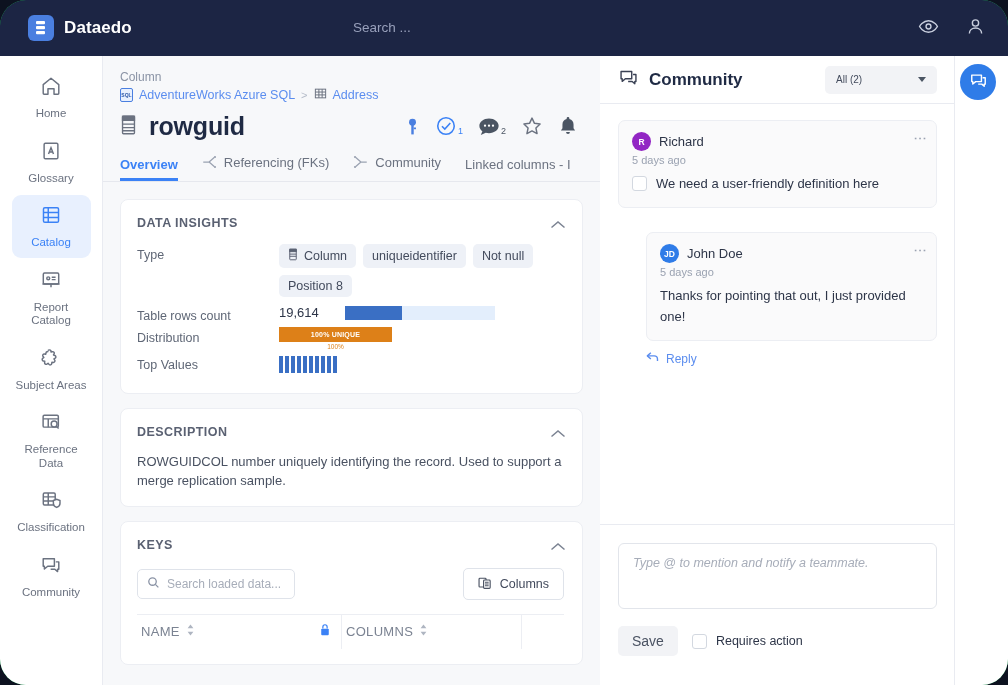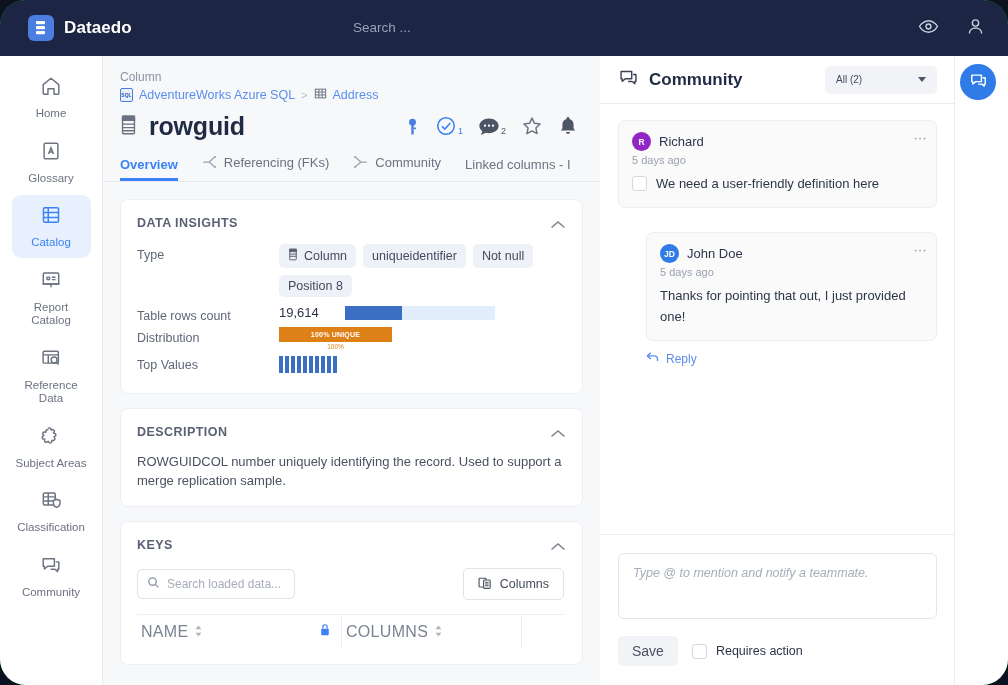--- a/index.html
+++ b/index.html
@@ -168,21 +168,21 @@
   .cols-btn {
     height: 32px; border: 1px solid #dfe3ea; border-radius: 5px; background: #fff;
     display: flex; align-items: center; gap: 8px; padding: 0 14px;
     font-size: 12.5px; color: #434b5d; cursor: pointer;
     font-family: "Liberation Sans", sans-serif;
   }
   .keys-table-head {
     border-top: 1px solid #eceef3; display: flex; align-items: center; height: 34px;
   }
   .kth {
-    font-size: 16px; color: #7b8392; letter-spacing: .3px;
+    font-size: 13px; color: #7b8392; letter-spacing: .3px;
     display: flex; align-items: center; gap: 6px; height: 34px;
     border-right: 1px solid #eceef3; padding-left: 4px;
   }
   .kth.c1 { width: 205px; justify-content: space-between; padding-right: 10px; }
   .kth.c2 { width: 180px; }
   .sort-ic { color: #aeb5c1; display: block; }
 
   
   .community {
     position: absolute; top: 56px; right: 0; width: 408px; bottom: 0;
@@ -228,21 +228,21 @@
   .c-body { font-size: 13px; color: #2d3548; line-height: 21px; display: flex; gap: 9px; align-items: flex-start; }
   .cbx {
     width: 15px; height: 15px; border: 1px solid #d3d8e0; border-radius: 3px;
     background: #fff; flex: none; margin-top: 3px; cursor: pointer;
   }
   .reply {
     display: flex; align-items: center; gap: 7px; margin-left: 28px;
     font-size: 12px; color: #5b8def; cursor: pointer;
   }
   .comm-footer {
-    position: absolute; left: 0; bottom: 1px; width: 355px;
+    position: absolute; left: 0; bottom: 11px; width: 355px;
     border-top: 1px solid #e9ebf1; padding: 18px;
   }
   .comm-input {
     width: 100%; height: 66px; border: 1px solid #e2e5eb; border-radius: 6px;
     padding: 12px 14px; font-size: 12.5px; color: #9aa2b1; font-style: italic;
     resize: none; outline: none; font-family: "Liberation Sans", sans-serif;
   }
   .comm-input::placeholder { color: #a7adb9; font-style: italic; }
   .comm-actions { display: flex; align-items: center; gap: 14px; margin-top: 13px; }
   .save-btn {
@@ -327,39 +327,39 @@
           <circle cx="9" cy="10.2" r="1.6"></circle>
           <path d="M12.8 8.9h4.2M12.8 11.6h4.2"></path>
         </svg>
       </span>
       <span class="nav-label">Report
 Catalog</span>
     </div>
 
     <div class="nav-item">
       <span class="nav-ic">
+        <svg width="22" height="22" viewBox="0 0 24 24" fill="none" stroke="currentColor" stroke-width="1.6" stroke-linejoin="round">
+          <path d="M8.6 3.9c.7-1 2.6-1 3.3 0l.1 1.6 1.6-.4c1.2-.3 2.4 1.1 1.9 2.2l-.8 1.4 1.6.5c1.2.4 1.4 2.3.3 3l-1.4.8.9 1.4c.7 1-.3 2.6-1.5 2.5l-1.6-.2-.3 1.6c-.2 1.2-2.1 1.7-2.9.7l-1-1.3-1.3 1c-1 .7-2.6-.3-2.5-1.5l.2-1.6-1.6-.3c-1.2-.2-1.7-2.1-.7-2.9l1.3-1-1-1.3c-.7-1 .3-2.6 1.5-2.5l1.6.2.3-1.6c.2-1.1 1.8-1.5 2.6-.8"></path>
+        </svg>
+      </span>
+      <span class="nav-label">Subject
+Areas</span>
+    </div>
+
+    <div class="nav-item">
+      <span class="nav-ic">
         <svg width="22" height="22" viewBox="0 0 24 24" fill="none" stroke="currentColor" stroke-width="1.6">
           <rect x="3.4" y="4.6" width="16.6" height="13" rx="1.3"></rect>
           <path d="M3.4 8.6h16.6M9 8.6v9"></path>
           <circle cx="15.4" cy="14.2" r="3.2" fill="#fff"></circle>
           <path d="M17.8 16.6 20.3 19"></path>
         </svg>
       </span>
       <span class="nav-label">Reference
 Data</span>
-    </div>
-
-    <div class="nav-item">
-      <span class="nav-ic">
-        <svg width="22" height="22" viewBox="0 0 24 24" fill="none" stroke="currentColor" stroke-width="1.6" stroke-linejoin="round">
-          <path d="M8.6 3.9c.7-1 2.6-1 3.3 0l.1 1.6 1.6-.4c1.2-.3 2.4 1.1 1.9 2.2l-.8 1.4 1.6.5c1.2.4 1.4 2.3.3 3l-1.4.8.9 1.4c.7 1-.3 2.6-1.5 2.5l-1.6-.2-.3 1.6c-.2 1.2-2.1 1.7-2.9.7l-1-1.3-1.3 1c-1 .7-2.6-.3-2.5-1.5l.2-1.6-1.6-.3c-1.2-.2-1.7-2.1-.7-2.9l1.3-1-1-1.3c-.7-1 .3-2.6 1.5-2.5l1.6.2.3-1.6c.2-1.1 1.8-1.5 2.6-.8"></path>
-        </svg>
-      </span>
-      <span class="nav-label">Subject
-Areas</span>
     </div>
 
     <div class="nav-item">
       <span class="nav-ic">
         <svg width="22" height="22" viewBox="0 0 24 24" fill="none" stroke="currentColor" stroke-width="1.6">
           <rect x="3.6" y="4.4" width="13" height="13" rx="1.3"></rect>
           <path d="M3.6 8.6h13M9 4.4v13M3.6 13h13"></path>
           <path d="M14.6 12.6l3.6-1.3 3.6 1.3v3.1c0 2-1.8 3.6-3.6 4.4-1.8-.8-3.6-2.4-3.6-4.4Z" fill="#fff"></path>
         </svg>
       </span>

